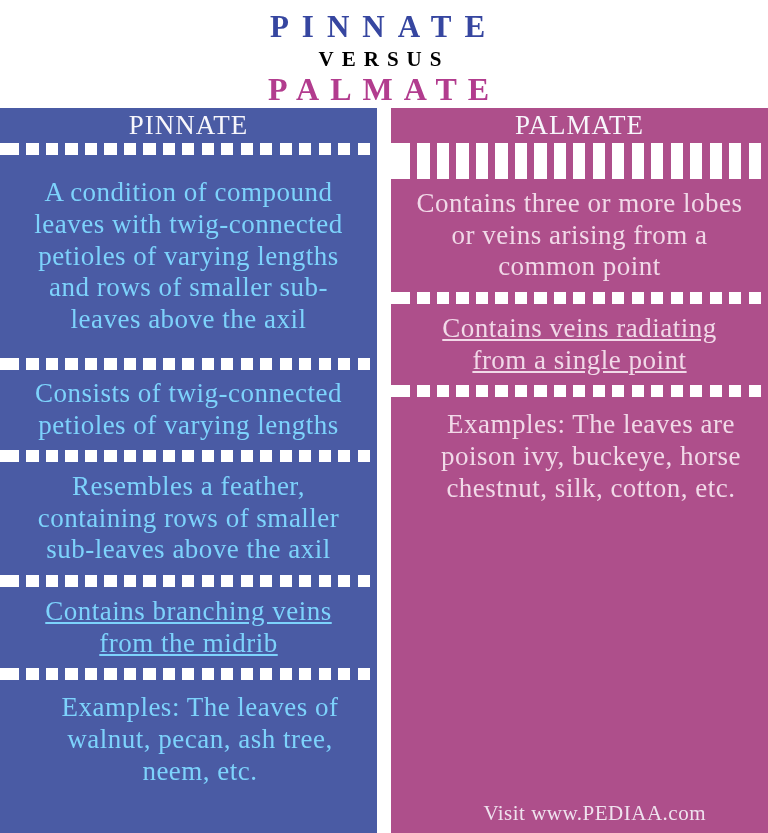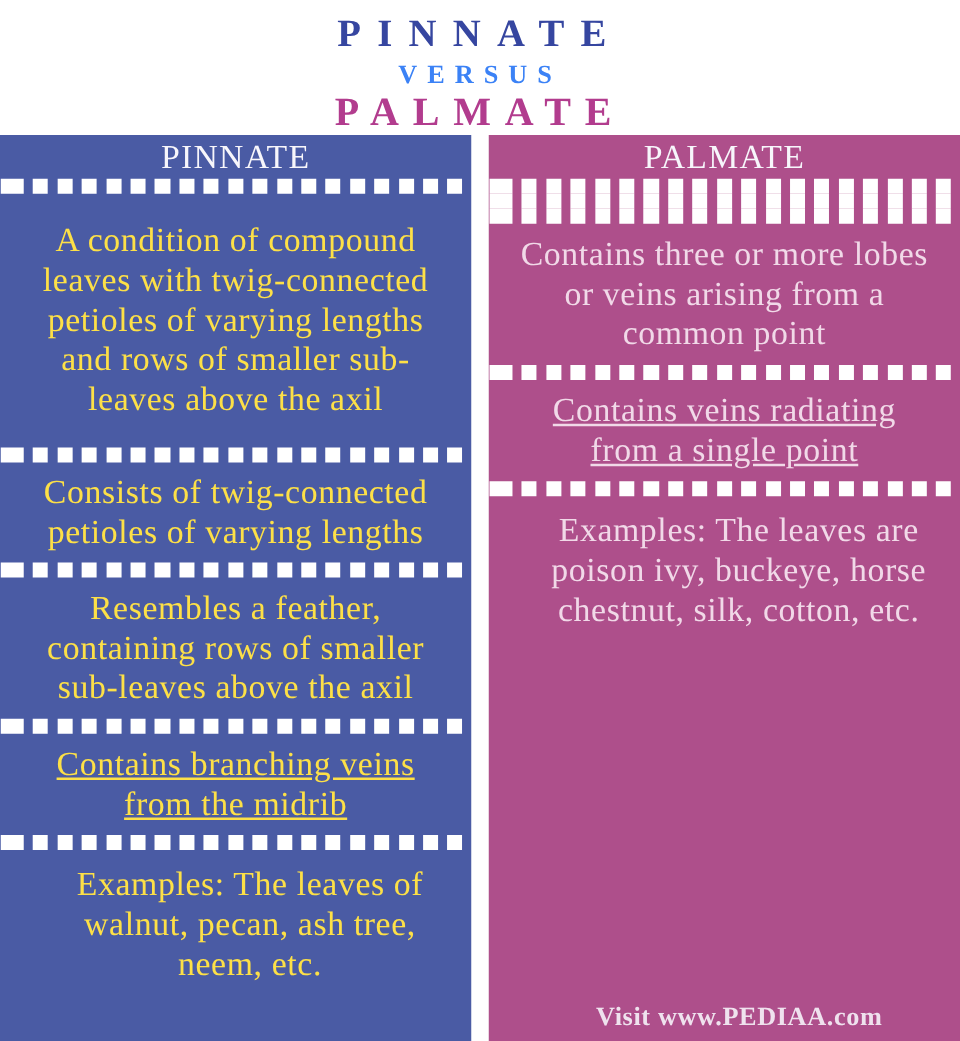--- a/index.html
+++ b/index.html
@@ -12,21 +12,21 @@
   .canvas { position: relative; width: 768px; height: 833px; background: #ffffff; }
 
   
   .title-block { height: 108px; text-align: center; padding-top: 9px; }
   .title-main {
     font-weight: bold; font-size: 31px; line-height: 36px;
     letter-spacing: 13px; color: #3646a0;
   }
   .title-versus {
     font-weight: bold; font-size: 21px; line-height: 25px;
-    letter-spacing: 8px; color: #3b82f6; margin-top: 2px;
+    letter-spacing: 8px; color: #000000; margin-top: 2px;
   }
   .title-main2 {
     font-weight: bold; font-size: 32px; line-height: 35px;
     letter-spacing: 11px; color: #b23c8e;
   }
 
   
   .columns { display: flex; gap: 14px; height: 725px; }
   .col { width: 377px; height: 725px; position: relative; }
   .col-blue { background: #4a5ba4; }
@@ -42,33 +42,33 @@
     background-image: repeating-linear-gradient(to right, #ffffff 0 12px, transparent 12px 19.5px);
     background-position: 7px 0;
     background-repeat: repeat-x;
   }
 
   .cell {
     display: flex; align-items: center; justify-content: center;
     text-align: center; padding: 0 21px;
     font-size: 27px; line-height: 1.18; letter-spacing: 0.5px;
   }
-  .col-blue .cell { color: #fde047; }
+  .col-blue .cell { color: #7dd3fc; }
   .col-magenta .cell { color: #f1d9e8; }
 
   .cell-1 { height: 203px; }
   .cell-2 { height: 80px; }
   .cell-3 { height: 113px; }
   .cell-4 { height: 81px; text-decoration: underline; }
   .cell-5 { height: 153px; align-items: flex-start; padding-top: 12px; padding-left: 44px; }
   .cell.dense { line-height: 1.06; }
 
   .site-credit {
     position: absolute; right: 62px; bottom: 7px;
-    font-size: 21px; color: #efe2ee; letter-spacing: 0.5px; font-weight: bold;
+    font-size: 21px; color: #efe2ee; letter-spacing: 0.5px;
   }
 </style>
 </head>
 <body>
 
 <div class="canvas">
 
   <header class="title-block">
     <div class="title-main">PINNATE</div>
     <div class="title-versus">VERSUS</div>

